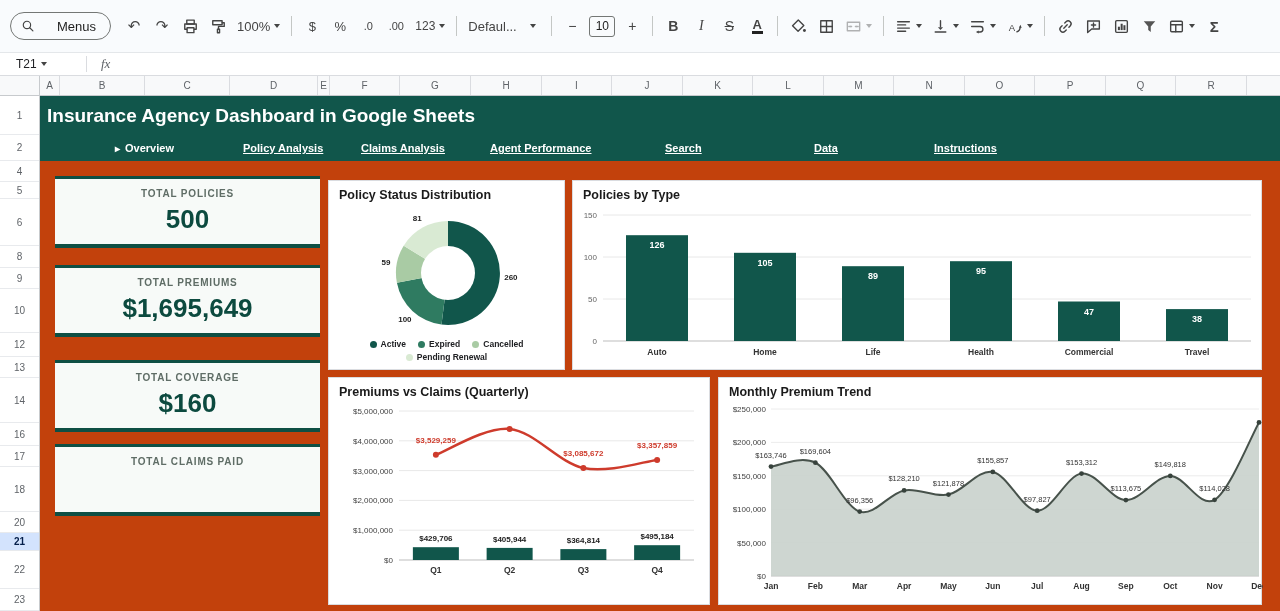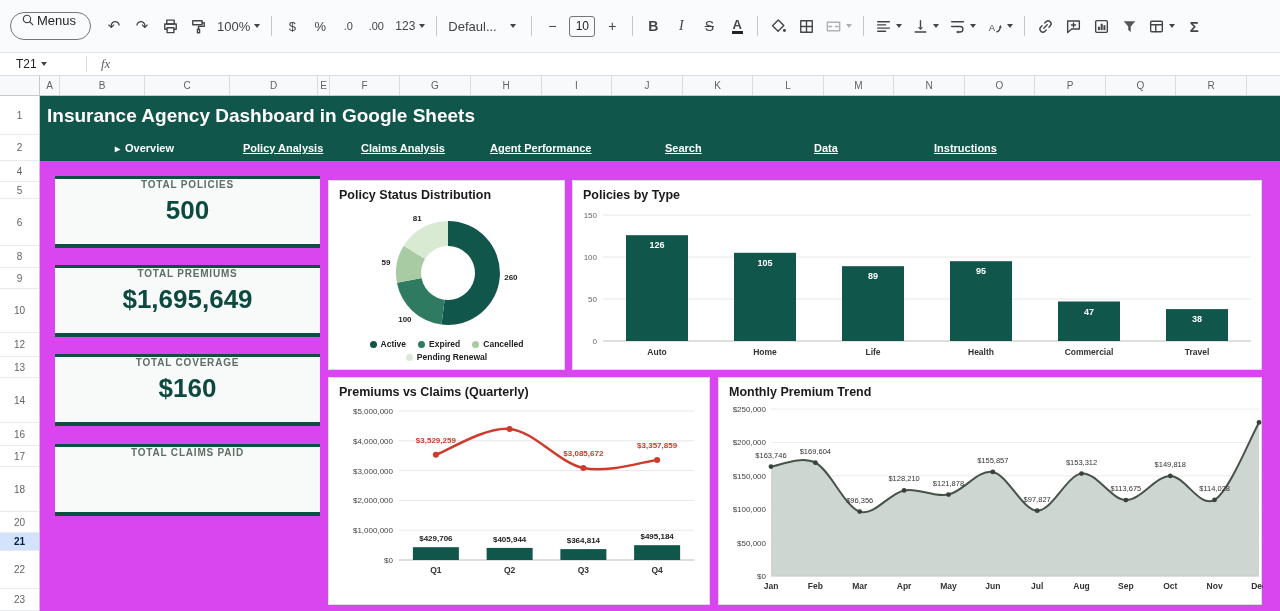--- a/index.html
+++ b/index.html
@@ -2,21 +2,21 @@
 <html><head>
 <meta charset="utf-8">
 <style>
   *{box-sizing:border-box;margin:0;padding:0}
   html,body{width:1280px;height:611px;overflow:hidden;background:#fff;
     font-family:"Liberation Sans",sans-serif;position:relative}
 
   
   .toolbar{position:absolute;top:0;left:0;width:1280px;height:52px;background:#f9fbfd;
     display:flex;align-items:center;padding:0 10px;gap:2px}
-  .menus-pill{display:flex;gap:2px;height:28px;padding:0 14px 0 10px;
+  .menus-pill{display:flex;align-items:center;gap:22px;height:28px;padding:0 14px 0 10px;
     border:1px solid #747775;border-radius:16px;font-size:13px;color:#1f1f1f;background:#f9fbfd;margin-right:8px;cursor:pointer}
   .tb-btn{height:28px;min-width:26px;padding:0 4px;border:none;background:transparent;border-radius:4px;
     display:flex;align-items:center;justify-content:center;font-size:13px;color:#444;cursor:pointer;font-family:"Liberation Sans",sans-serif}
   .tb-divider{width:1px;height:20px;background:#c4c7c5;margin:0 5px;flex:none}
   .caret{width:0;height:0;border-left:3.5px solid transparent;border-right:3.5px solid transparent;
     border-top:4px solid #444;display:inline-block;margin-left:4px;flex:none}
   .tb-select{display:flex;align-items:center;font-size:13px;color:#444;padding:0 4px;height:28px;border-radius:4px;cursor:pointer}
   .font-box{width:80px}
   .font-box .fname{width:58px;overflow:hidden;white-space:nowrap;display:inline-block}
   .size-box{width:26px;height:21px;border:1px solid #747775;border-radius:3px;font-size:12px;color:#222;
@@ -42,35 +42,35 @@
   .col-headers{position:absolute;top:76px;left:0;width:1280px;height:20px;display:flex;background:#f8f9fa;
     border-bottom:1px solid #c7cacd}
   .corner{width:40px;height:100%;border-right:1px solid #c7cacd;flex:none;background:#f8f9fa}
   .col-h{height:100%;border-right:1px solid #dadce0;font-size:10px;color:#5f6368;text-align:center;line-height:19px;flex:none}
   .row-headers{position:absolute;top:96px;left:0;width:40px;height:515px;background:#fff;border-right:1px solid #c7cacd;z-index:6}
   .row-h{width:100%;font-size:10px;color:#5f6368;display:flex;align-items:center;justify-content:center;
     border-bottom:1px solid #e8eaed}
   .row-h.selected{background:#d3e3fd;color:#041e49;font-weight:bold}
 
   
-  .canvas{position:absolute;left:40px;top:96px;width:1240px;height:515px;background:#d946ef;overflow:hidden}
+  .canvas{position:absolute;left:40px;top:96px;width:1240px;height:515px;background:#c2410c;overflow:hidden}
   .banner{position:absolute;left:0;top:0;width:1240px;height:39px;background:#11564b}
   .banner-title{font-size:19px;font-weight:bold;color:#fff;line-height:39px;padding-left:7px;display:block;white-space:nowrap}
   .navbar{position:absolute;left:0;top:39px;width:1240px;height:26px;background:#11564b}
   .nav-item{position:absolute;top:0;height:26px;line-height:26px;font-size:11px;font-weight:bold;color:#fff;cursor:pointer;white-space:nowrap}
   .nav-item.u{text-decoration:underline}
   .nav-marker{margin-right:5px;font-size:10px}
   .nav-0{left:75px}.nav-1{left:203px}.nav-2{left:321px}.nav-3{left:450px}
   .nav-4{left:625px}.nav-5{left:774px}.nav-6{left:894px}
 
   
   .kpi{position:absolute;left:15px;width:265px;height:72px;background:#f7faf8;
     border-top:3px solid #0e4f44;border-bottom:4px solid #0e4f44;text-align:center}
-  .kpi-0{top:80px}.kpi-1{top:169px}.kpi-2{top:258px}.kpi-3{top:348px}.kpi-4{top:437px}
-  .kpi-label{font-size:10px;font-weight:bold;letter-spacing:.8px;color:#5f6d66}
+  .kpi-0{top:80px}.kpi-1{top:169px}.kpi-2{top:264px}.kpi-3{top:348px}.kpi-4{top:437px}
+  .kpi-label{margin-top:9px;font-size:10px;font-weight:bold;letter-spacing:.8px;color:#5f6d66}
   .kpi-value{margin-top:5px;font-size:26px;font-weight:bold;color:#0c4a3f}
 
   
   .panel{position:absolute;background:#fff;border:1px solid #dadce0}
   #panel-donut{left:288px;top:84px;width:237px;height:190px}
   #panel-bar{left:532px;top:84px;width:690px;height:190px}
   #panel-combo{left:288px;top:281px;width:382px;height:228px}
   #panel-area{left:678px;top:281px;width:544px;height:228px}
   .panel-title{position:absolute;top:7px;left:10px;font-size:12.5px;font-weight:bold;color:#1a1a1a;z-index:2;white-space:nowrap}
   svg.chart{position:absolute;left:0;top:0;z-index:1}

